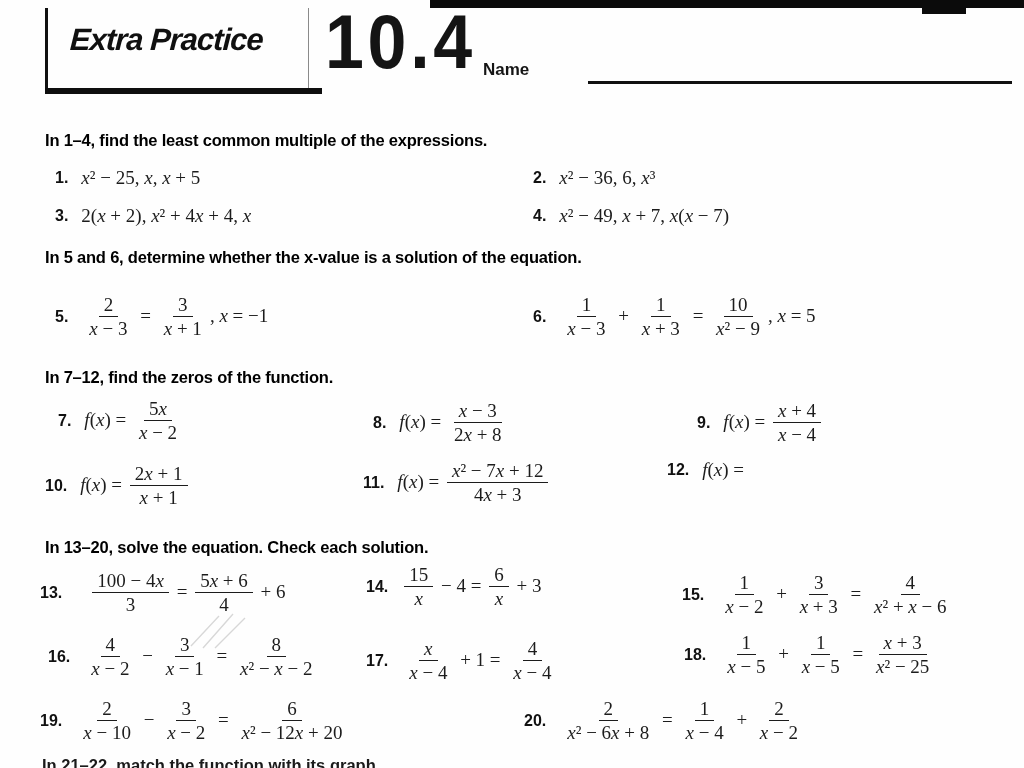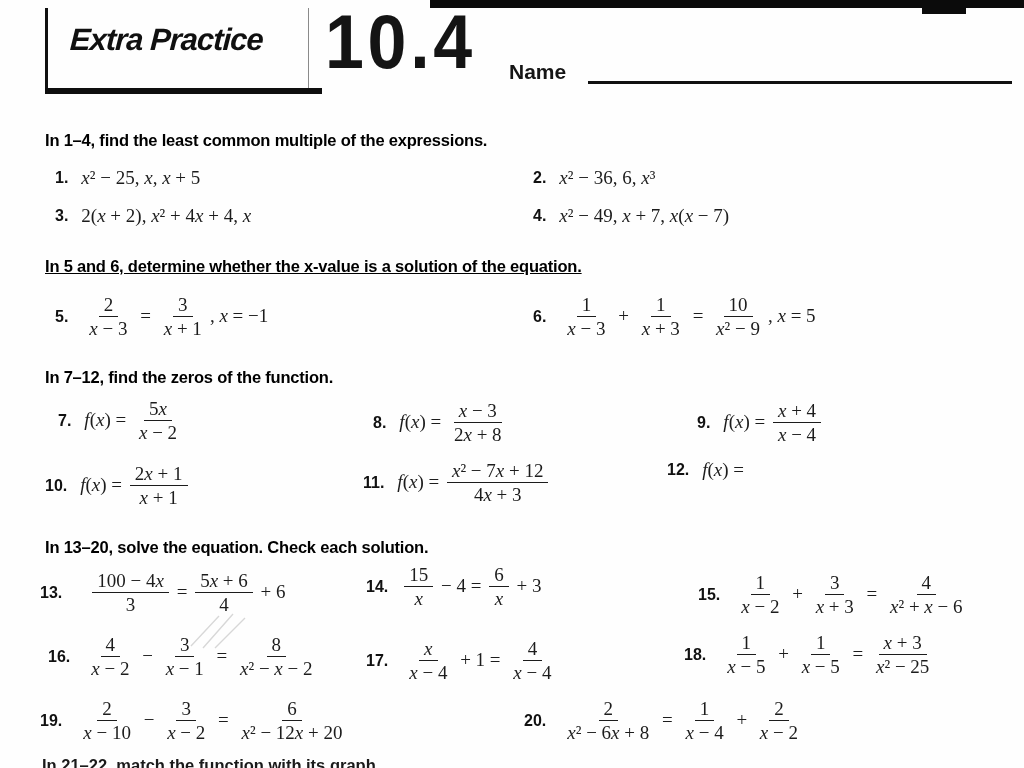--- a/index.html
+++ b/index.html
@@ -21,22 +21,22 @@
     font-size:31px; letter-spacing:-1px; transform:skewX(-3deg); color:#101010;
     white-space:nowrap;
   }
   .lesson-num {
     position:absolute; left:325px; top:-2px;
     font-family:"Liberation Sans", sans-serif; font-weight:700; font-size:76px;
     letter-spacing:4px; transform:scaleX(0.92); transform-origin:left top; color:#141414;
     white-space:nowrap;
   }
   .name-label {
-    position:absolute; left:509px; top:60px;
-    font-family:"Liberation Sans", sans-serif; font-weight:700; font-size:21px; color:#151515;
+    position:absolute; left:483px; top:60px;
+    font-family:"Liberation Sans", sans-serif; font-weight:700; font-size:17px; color:#151515;
   }
   .name-line { position:absolute; left:588px; top:81px; width:424px; height:3px; background:#111; }
   
   .instr {
     position:absolute; font-family:"Liberation Sans", sans-serif; font-weight:700;
     font-size:16.5px; letter-spacing:-0.2px; color:#000000; white-space:nowrap;
   }
   
   .problem {
     position:absolute; display:flex; align-items:center;
@@ -99,21 +99,21 @@
         <span class="mtext">2(<i>x</i> + 2), <i>x</i>² + 4<i>x</i> + 4, <i>x</i></span>
       </span>
   </div>
   <div class="problem" style="left:533px; top:206px;">
     <span class="pnum">4.</span>
     <span class="pmath">
         <span class="mtext"><i>x</i>² − 49, <i>x</i> + 7, <i>x</i>(<i>x</i> − 7)</span>
       </span>
   </div>
 
-  <div class="instr" style="left:45px; top:257px;text-decoration:underline;">In 5 and 6, determine whether the x-value is a solution of the equation.</div>
+  <div class="instr" style="left:45px; top:248px;">In 5 and 6, determine whether the x-value is a solution of the equation.</div>
   <div class="problem" style="left:55px;  top:294px;">
     <span class="pnum">5.</span>
     <span class="pmath">
         <span class="frac">
           <span class="num">2</span>
           <span class="den"><i>x</i> − 3</span>
         </span>
         <span class="mtext"> = </span>
         <span class="frac">
           <span class="num">3</span>
@@ -225,21 +225,21 @@
           <span class="den"><i>x</i></span>
         </span>
         <span class="mtext"> − 4 = </span>
         <span class="frac">
           <span class="num">6</span>
           <span class="den"><i>x</i></span>
         </span>
         <span class="mtext"> + 3</span>
       </span>
   </div>
-  <div class="problem" style="left:682px; top:572px;margin-left:16px;">
+  <div class="problem" style="left:682px; top:572px;">
     <span class="pnum">15.</span>
     <span class="pmath">
         <span class="frac">
           <span class="num">1</span>
           <span class="den"><i>x</i> − 2</span>
         </span>
         <span class="mtext"> + </span>
         <span class="frac">
           <span class="num">3</span>
           <span class="den"><i>x</i> + 3</span>

